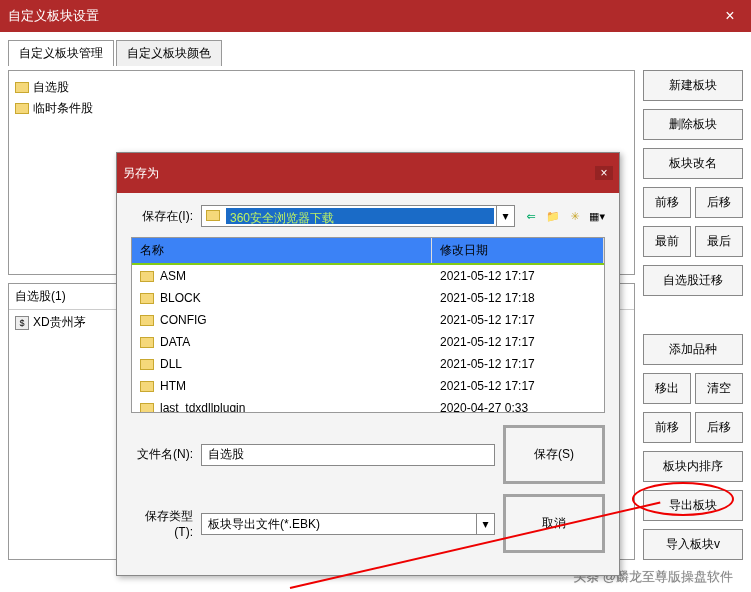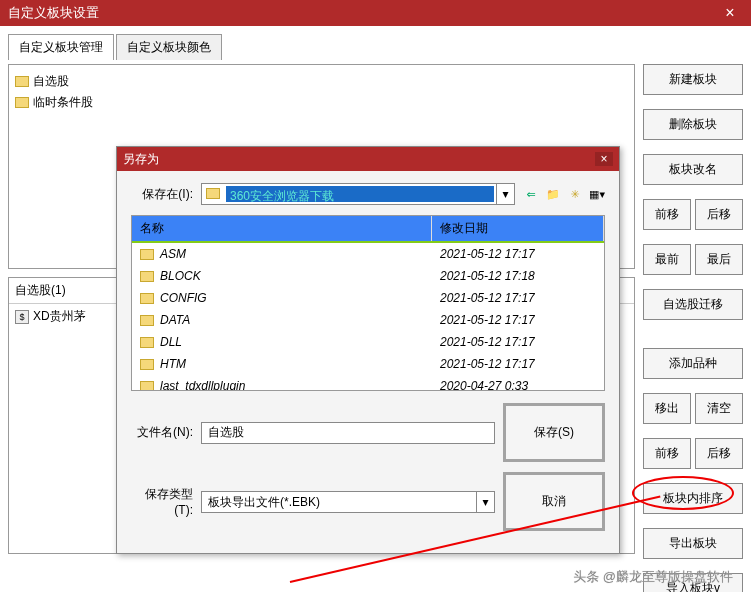--- a/index.html
+++ b/index.html
@@ -1,64 +1,64 @@
 <!DOCTYPE html>
 <html><head>
   <meta charset="utf-8">
   <style>
     * { box-sizing: border-box; margin: 0; padding: 0; }
     body { font-family: "Microsoft YaHei", sans-serif; font-size: 12px; background: #fff; width: 751px; height: 592px; position: relative; overflow: hidden; }
     
-    .titlebar { background: #b02a2a; color: #fff; height: 26px; display: flex; align-items: center; padding: 0 8px; justify-content: space-between; }
+    .titlebar { background: #b02a2a; color: #fff; height: 32px; display: flex; align-items: center; padding: 0 8px; justify-content: space-between; }
     .titlebar .title { font-size: 13px; }
     .titlebar .close-x { width: 26px; text-align: center; cursor: pointer; font-size: 16px; }
     
     .main-content { position: relative; padding: 8px; height: 536px; }
     
     .tabs { display: flex; margin-bottom: 4px; }
     .tab { border: 1px solid #999; border-bottom: none; padding: 4px 10px; background: #f0f0f0; font-size: 12px; margin-right: 2px; cursor: pointer; text-align: right; }
     .tab.active { background: #fff; position: relative; z-index: 2; }
     
     .main-body { display: flex; gap: 8px; height: 490px; }
     .left-col { flex: 1; display: flex; flex-direction: column; gap: 8px; }
     .tree-panel { border: 1px solid #999; height: 205px; padding: 6px; background: #fff; }
     .tree-item { display: flex; align-items: center; gap: 4px; padding: 2px 0; }
     .folder-icon { width: 14px; height: 11px; background: #f5d87a; border: 1px solid #c9a830; display: inline-block; }
     .list-panel { border: 1px solid #999; flex: 1; background: #fff; }
     .list-header { border-bottom: 1px solid #ccc; padding: 4px 6px; font-size: 12px; }
     .list-item { padding: 4px 6px; display: flex; align-items: center; gap: 4px; }
     .money-icon { width: 14px; height: 14px; border: 1px solid #888; background: #eee; font-size: 9px; text-align: center; line-height: 12px; }
     
-    .right-col { width: 100px; display: flex; flex-direction: column; gap: 14px; }
+    .right-col { width: 100px; display: flex; flex-direction: column; gap: 8px; }
     .btn { border: 1px solid #888; background: #f5f5f5; padding: 6px 4px; text-align: center; cursor: pointer; font-size: 12px; }
     .btn-row { display: flex; gap: 4px; }
     .btn-row .btn { flex: 1; }
     .spacer { height: 22px; }
     
     
     .saveas-dialog { position: absolute; left: 116px; top: 120px; width: 504px; border: 1px solid #888; background: #f4f4f4; box-shadow: 2px 2px 6px rgba(0,0,0,0.3); z-index: 10; }
-    .dlg-titlebar { background: #b02a2a; color: #fff; height: 24px; display: flex; align-items: center; justify-content: space-between; padding: 0 6px; font-size: 12px; }
+    .dlg-titlebar { background: #b02a2a; color: #fff; height: 40px; display: flex; align-items: center; justify-content: space-between; padding: 0 6px; font-size: 12px; }
     .dlg-close { cursor: pointer; width: 18px; text-align: center; background: rgba(0,0,0,0.15); }
     .dlg-body { padding: 12px 14px; }
     .dlg-row { display: flex; align-items: center; gap: 8px; margin-bottom: 10px; }
     .dlg-label { width: 62px; text-align: right; }
     .location-combo { flex: 1; display: flex; border: 1px solid #888; height: 22px; background: #fff; }
     .location-combo .folder-icon { margin: 4px; }
-    .location-combo .sel-text { flex: 1; background: #1a6bc7; color: #5eead4; padding: 2px 4px; margin: 2px; font-size: 12px; }
+    .location-combo .sel-text { flex: 1; background: #1a6bc7; color: #bef264; padding: 2px 4px; margin: 2px; font-size: 12px; }
     .location-combo .dd { width: 18px; border-left: 1px solid #888; text-align: center; line-height: 20px; cursor: pointer; }
     .nav-icons { display: flex; gap: 6px; align-items: center; }
     .nav-icon { width: 16px; height: 16px; cursor: pointer; display: flex; align-items: center; justify-content: center; font-size: 11px; }
     
     .file-list { border: 1px solid #999; background: #fff; height: 176px; overflow: hidden; margin-bottom: 12px; }
     .file-list-header { display: flex; border-bottom: 2px solid #84cc16; background: #3b82f6; }
     .file-list-header .col { padding: 4px 8px; border-right: 1px solid #ddd; font-size: 12px; }
     .col-name { width: 300px; }
     .col-date { flex: 1; }
     .file-rows { overflow-y: auto; height: 148px; }
-    .file-row { display: flex; padding: 2px 0; font-style: italic; }
+    .file-row { display: flex; padding: 2px 0; }
     .file-row .cell-name { width: 300px; padding: 2px 8px; display: flex; align-items: center; gap: 6px; }
     .file-row .cell-date { flex: 1; padding: 2px 8px; }
     
     .dlg-bottom-row { display: flex; align-items: center; gap: 8px; margin-bottom: 10px; }
     .text-input { flex: 1; border: 1px solid #888; height: 22px; padding: 2px 6px; background: #fff; font-size: 12px; }
     .dlg-btn { border: 3px solid #a3a3a3; background: #f5f5f5; padding: 18px 0; width: 102px; text-align: center; cursor: pointer; }
     .combo { flex: 1; display: flex; border: 1px solid #888; height: 22px; background: #fff; }
     .combo .ctext { flex: 1; padding: 2px 6px; }
     .combo .dd { width: 18px; border-left: 1px solid #888; text-align: center; line-height: 20px; cursor: pointer; }
     

